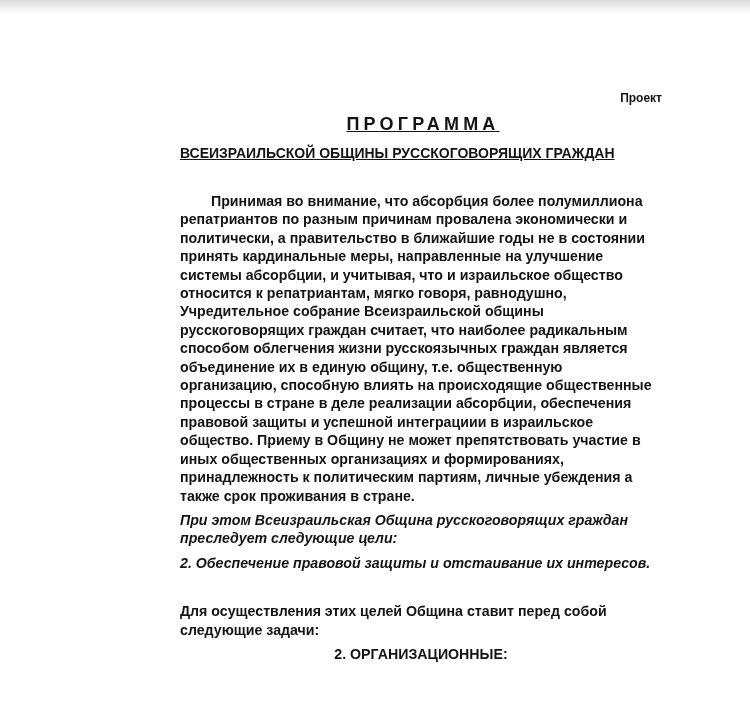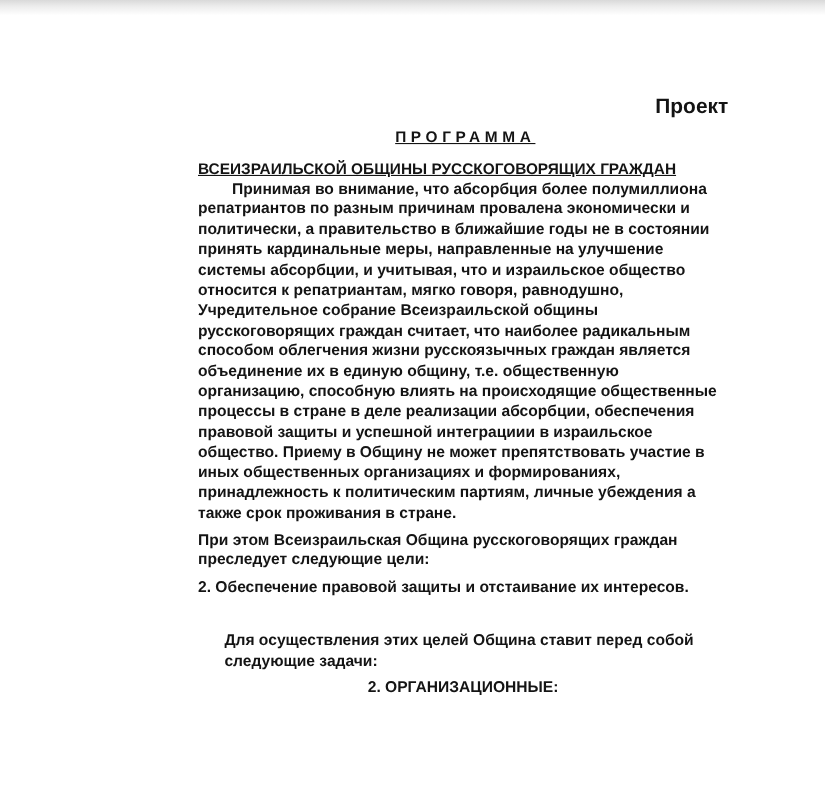--- a/index.html
+++ b/index.html
@@ -29,50 +29,51 @@
       width: 482px;
       font-weight: bold;
       font-size: 14.2px;
       line-height: 18.4px;
     }
     .project {
       text-align: right;
       margin: 0;
       height: 20px;
       line-height: 20px;
-      font-size: 19px;
+      font-size: 12px;
     }
     .title {
       text-align: center;
       text-decoration: underline;
       letter-spacing: 4.2px;
       margin: 6px 0 0 0;
       line-height: 20px;
-      font-size: 14px;
+      font-size: 18px;
       padding-left: 4px;
     }
     .subtitle {
       text-decoration: underline;
       margin: 9px 0 0 0;
       line-height: 20px;
       font-size: 14px;
       white-space: nowrap;
     }
     .para {
       margin: 0;
     }
     .p-intro {
+      margin-top: 29px;
       text-indent: 31px;
     }
     .p-gap {
       margin-top: 6px;
+      font-style: italic;
     }
     .p-gap-large {
       margin-top: 30px;
-      margin-left: 24px;
     }
     .section-heading {
       text-align: center;
       margin: 6px 0 0 0;
     }
   </style>
 </head>
 <body>
 
 <div class="top-shadow"></div>

